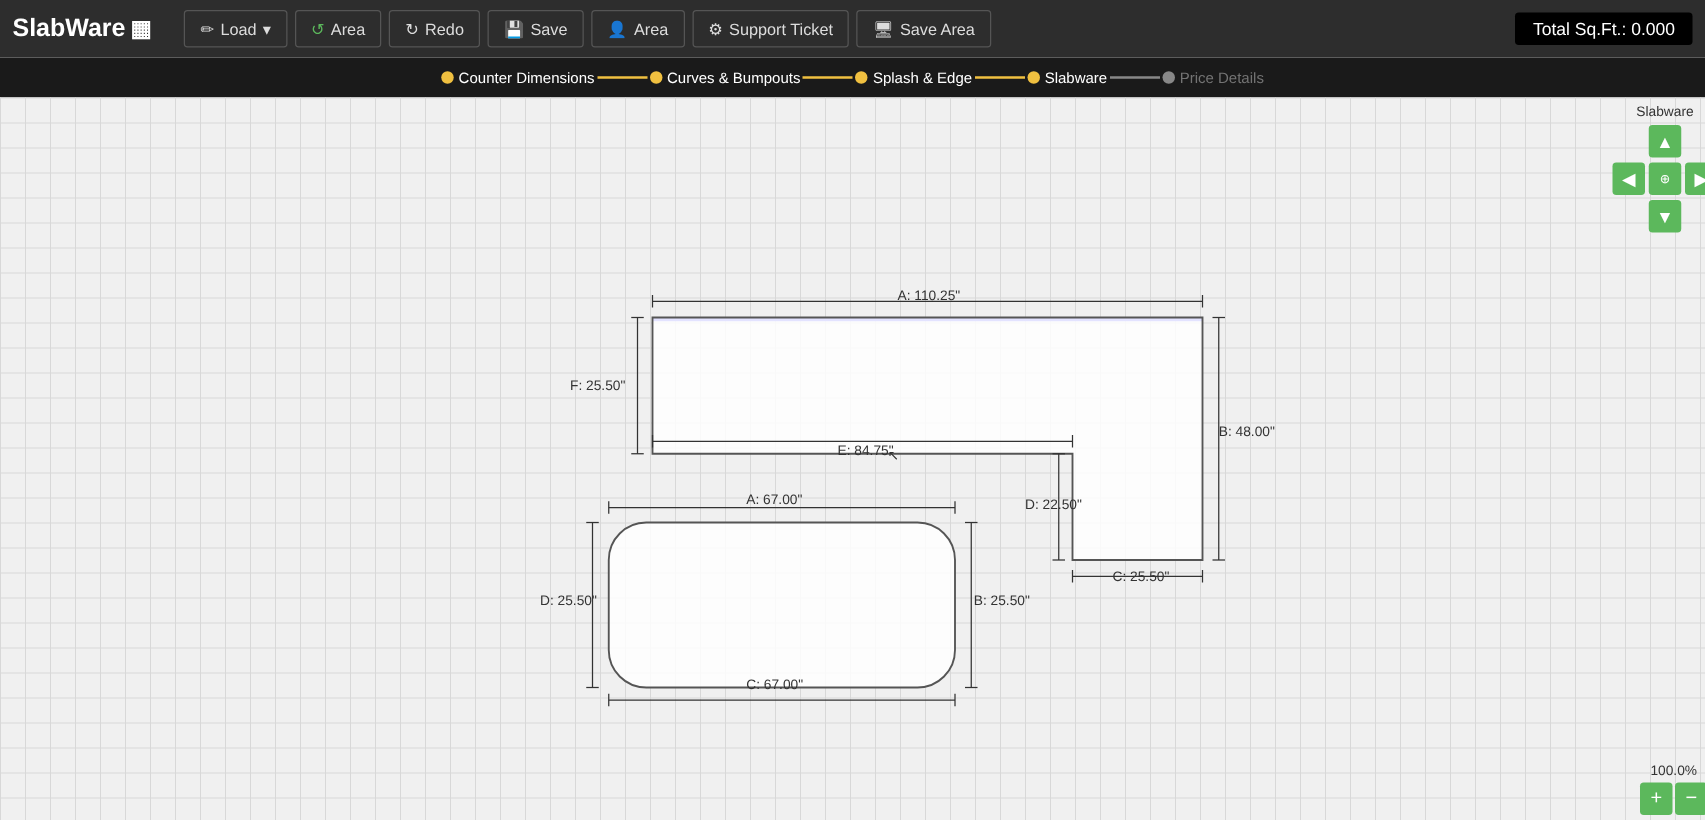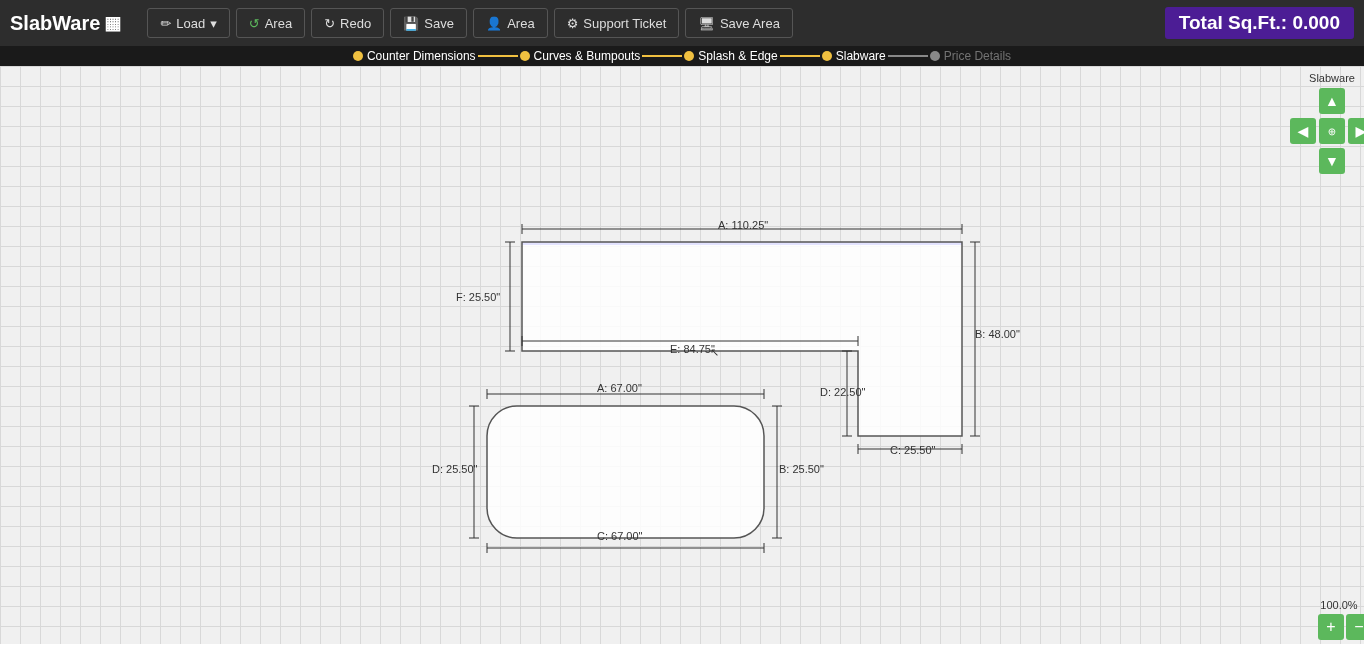--- a/index.html
+++ b/index.html
@@ -34,32 +34,31 @@
       font-size: 13px;
       display: flex;
       align-items: center;
       gap: 5px;
       height: 30px;
     }
 
     #total-sqft {
       position: absolute;
       right: 10px;
-      background: #4c1d95;
+      background: #000000;
       color: #fff;
       padding: 5px 14px;
       border-radius: 3px;
-      font-size: 19px;
-      font-weight: bold;
+      font-size: 14px;
     }
 
     
     #breadcrumb {
       background: #1a1a1a;
-      height: 20px;
+      height: 32px;
       display: flex;
       align-items: center;
       justify-content: center;
       gap: 0;
     }
     .bc-step {
       display: flex;
       align-items: center;
       color: #aaa;
       font-size: 12px;
@@ -136,21 +135,21 @@
     }
 
     
     #zoom-area {
       position: absolute;
       bottom: 0;
       right: 0;
       width: 50px;
       display: flex;
       flex-direction: column;
-      align-items: flex-start;
+      align-items: center;
       padding: 4px 4px;
     }
     .zoom-label {
       font-size: 11px;
       color: #333;
       margin-bottom: 3px;
       align-self: center;
     }
     .zoom-btns {
       display: flex;

